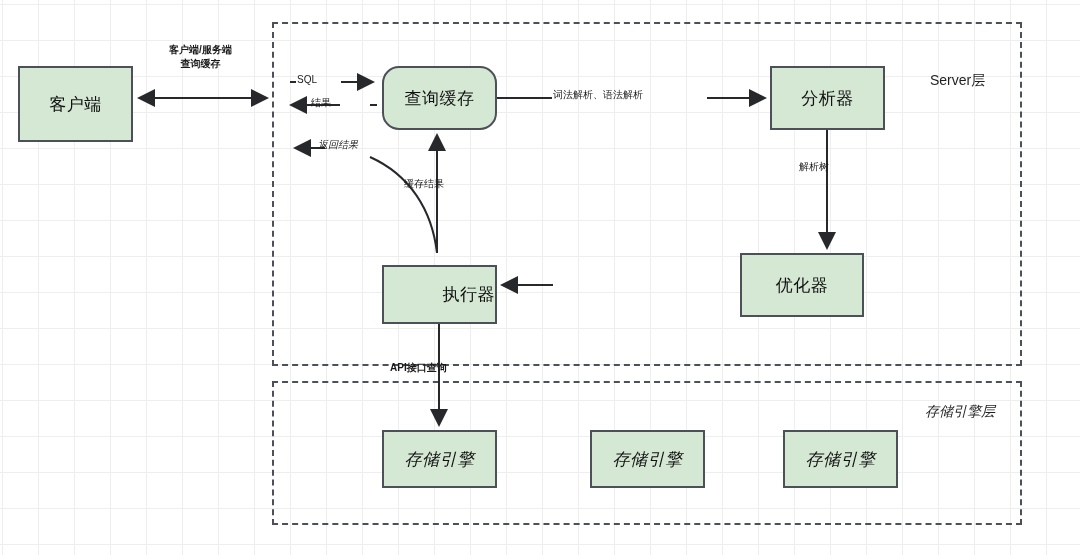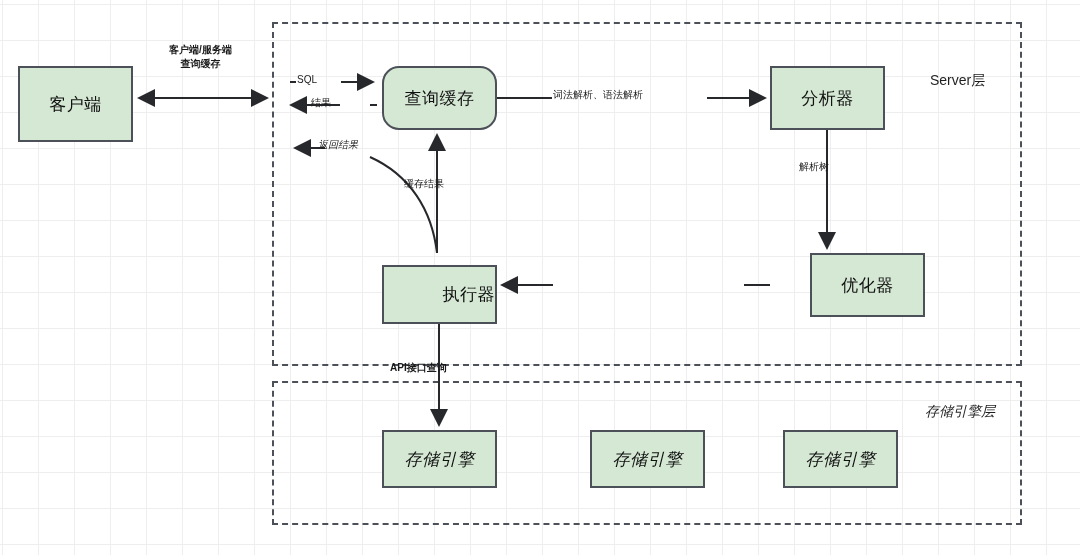--- a/index.html
+++ b/index.html
@@ -136,21 +136,21 @@
   </div>
 
   <div class="node" style="left:382px; top:66px; width:115px; height:64px;border-radius:17px;">
     <span>查询缓存</span>
   </div>
 
   <div class="node" style="left:770px; top:66px; width:115px; height:64px;">
     <span>分析器</span>
   </div>
 
-  <div class="node" style="left:810px; top:253px; width:115px; height:64px;">
+  <div class="node" style="left:740px; top:253px; width:124px; height:64px;">
     <span>优化器</span>
   </div>
 
   <div class="node" style="left:382px; top:265px; width:115px; height:59px;justify-content:flex-end;">
     <span>执行器</span>
   </div>
 
   <div class="node italic" style="left:382px; top:430px; width:115px; height:58px;">
     <span>存储引擎</span>
   </div>

